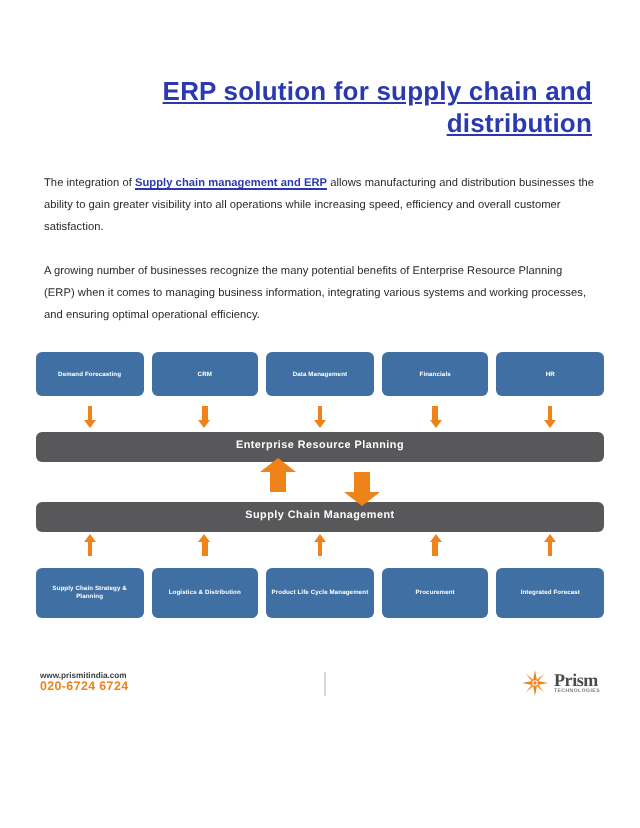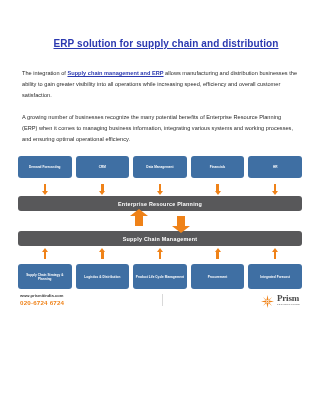--- a/index.html
+++ b/index.html
@@ -21,28 +21,28 @@
     width: 320px;
     height: 414px;
     background: #ffffff;
     box-sizing: border-box;
     padding: 0;
     position: relative;
   }
 
   
   .doc-title {
-    text-align: center;
+    text-align: right;
     color: #2b39b0;
-    font-size: 10px;
+    font-size: 13px;
     font-weight: 700;
     text-decoration: underline;
     letter-spacing: 0.1px;
     margin: 0;
-    padding: 38px 12px 0 24px;
+    padding: 38px 24px 0 24px;
     line-height: 1.2;
   }
 
   
   .body-copy {
     padding: 0 22px;
     margin-top: 18px;
   }
   .para {
     font-size: 5.6px;
@@ -172,21 +172,21 @@
   }
   .big-arrow.down::after {
     bottom: -7px;
     border-left: 9px solid transparent;
     border-right: 9px solid transparent;
     border-top: 7.5px solid #ef8218;
   }
 
   
   .footer {
-    margin-top: 4px;
+    margin-top: 26px;
     padding: 0 20px;
     display: flex;
     align-items: center;
     justify-content: space-between;
   }
   .footer-contact {
     line-height: 1.35;
   }
   .footer-url {
     color: #3a3a3a;

